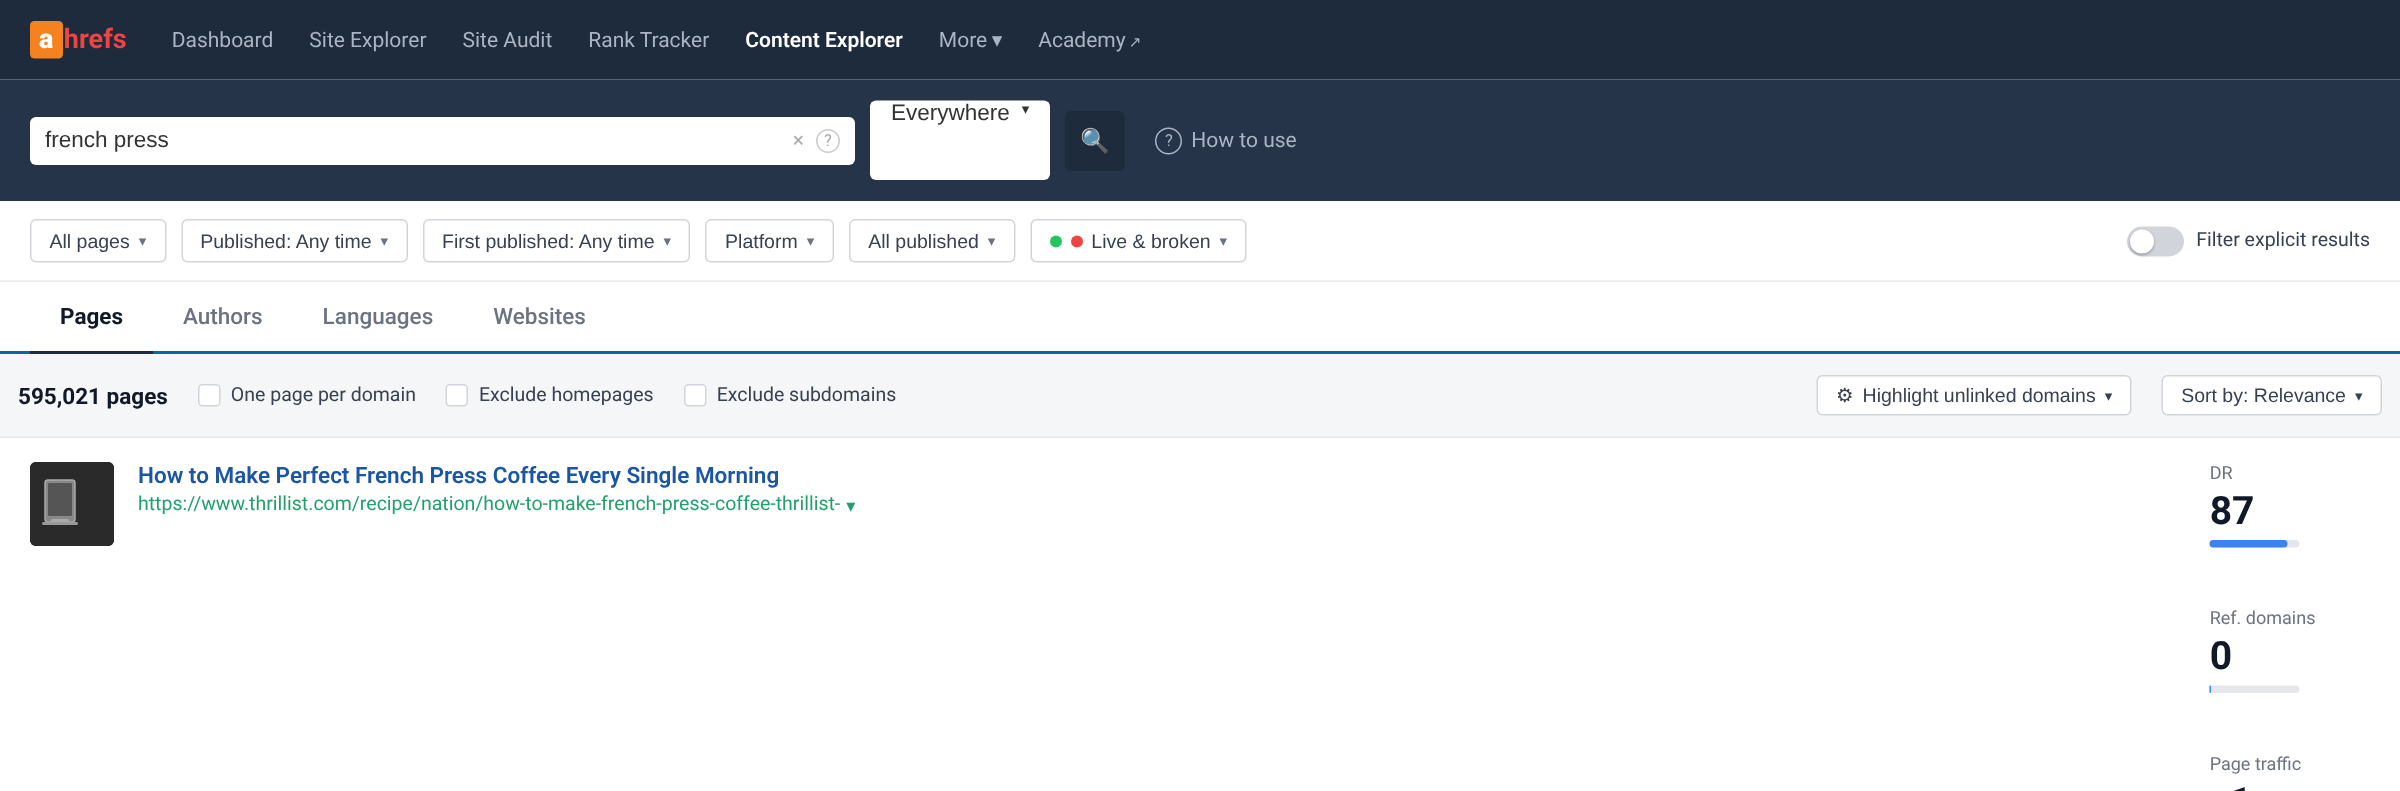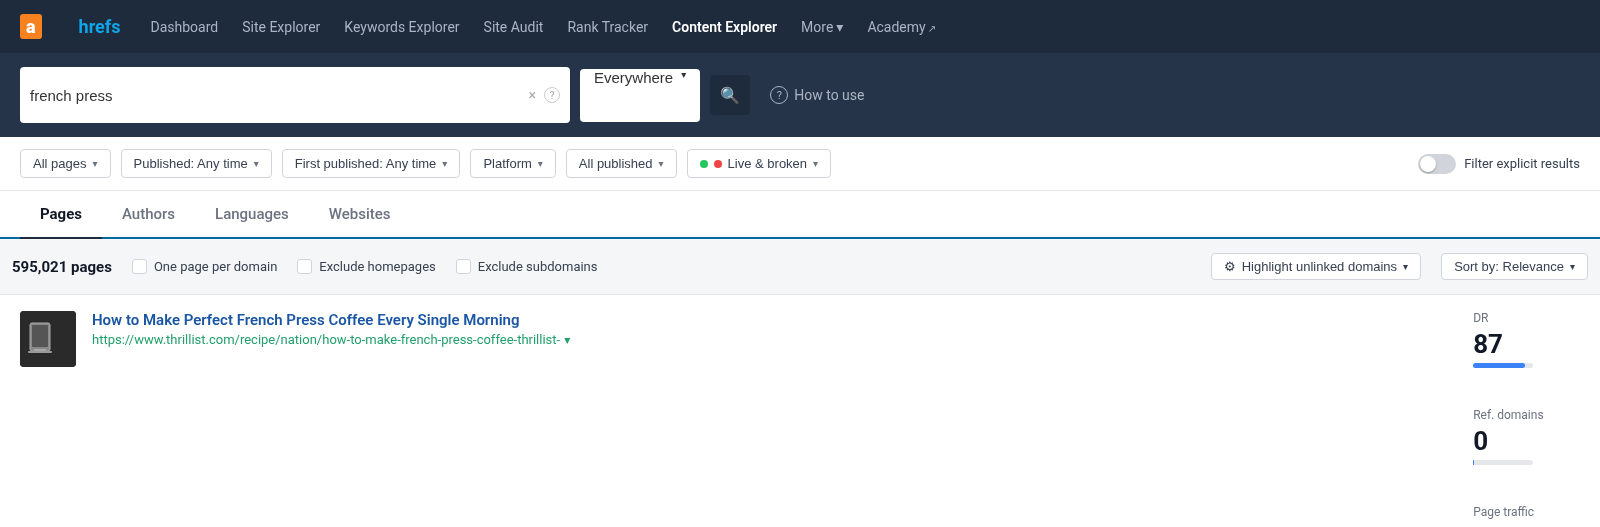--- a/index.html
+++ b/index.html
@@ -22,24 +22,23 @@
     .logo-a {
       background: #f6821f;
       color: white;
       font-weight: 900;
       font-size: 18px;
       padding: 2px 6px;
       border-radius: 3px;
       margin-right: 1px;
     }
     .logo-text {
-      color: #0ea5e9;
+      color: #ef4444;
       font-weight: 700;
       font-size: 18px;
-      padding-left: 36px;
     }
     .nav-link {
       color: #aab4c4;
       text-decoration: none;
       font-size: 14px;
       padding: 6px 10px;
       border-radius: 4px;
       white-space: nowrap;
       cursor: pointer;
     }
@@ -63,21 +62,21 @@
       align-items: center;
       gap: 10px;
     }
     .search-input-wrapper {
       display: flex;
       align-items: center;
       background: white;
       border-radius: 4px;
       padding: 0 10px;
       flex: 0 0 550px;
-      height: 56px;
+      height: 32px;
       gap: 8px;
     }
     .search-input {
       border: none;
       outline: none;
       font-size: 15px;
       color: #333;
       flex: 1;
     }
     .search-clear {
@@ -366,21 +365,20 @@
 </head>
 <body>
 
 <nav class="nav-bar">
   <div class="logo">
     <span class="logo-a">a</span>
     <span class="logo-text">hrefs</span>
   </div>
   <a class="nav-link">Dashboard</a>
   <a class="nav-link">Site Explorer</a>
-  <a class="nav-link">Keywords Explorer</a>
   <a class="nav-link">Site Audit</a>
   <a class="nav-link">Rank Tracker</a>
   <a class="nav-link active">Content Explorer</a>
   <a class="nav-link nav-link-more">
     <span>More</span>
     <span>▾</span>
   </a>
   <a class="nav-link nav-link-external">Academy</a>
 </nav>
 

